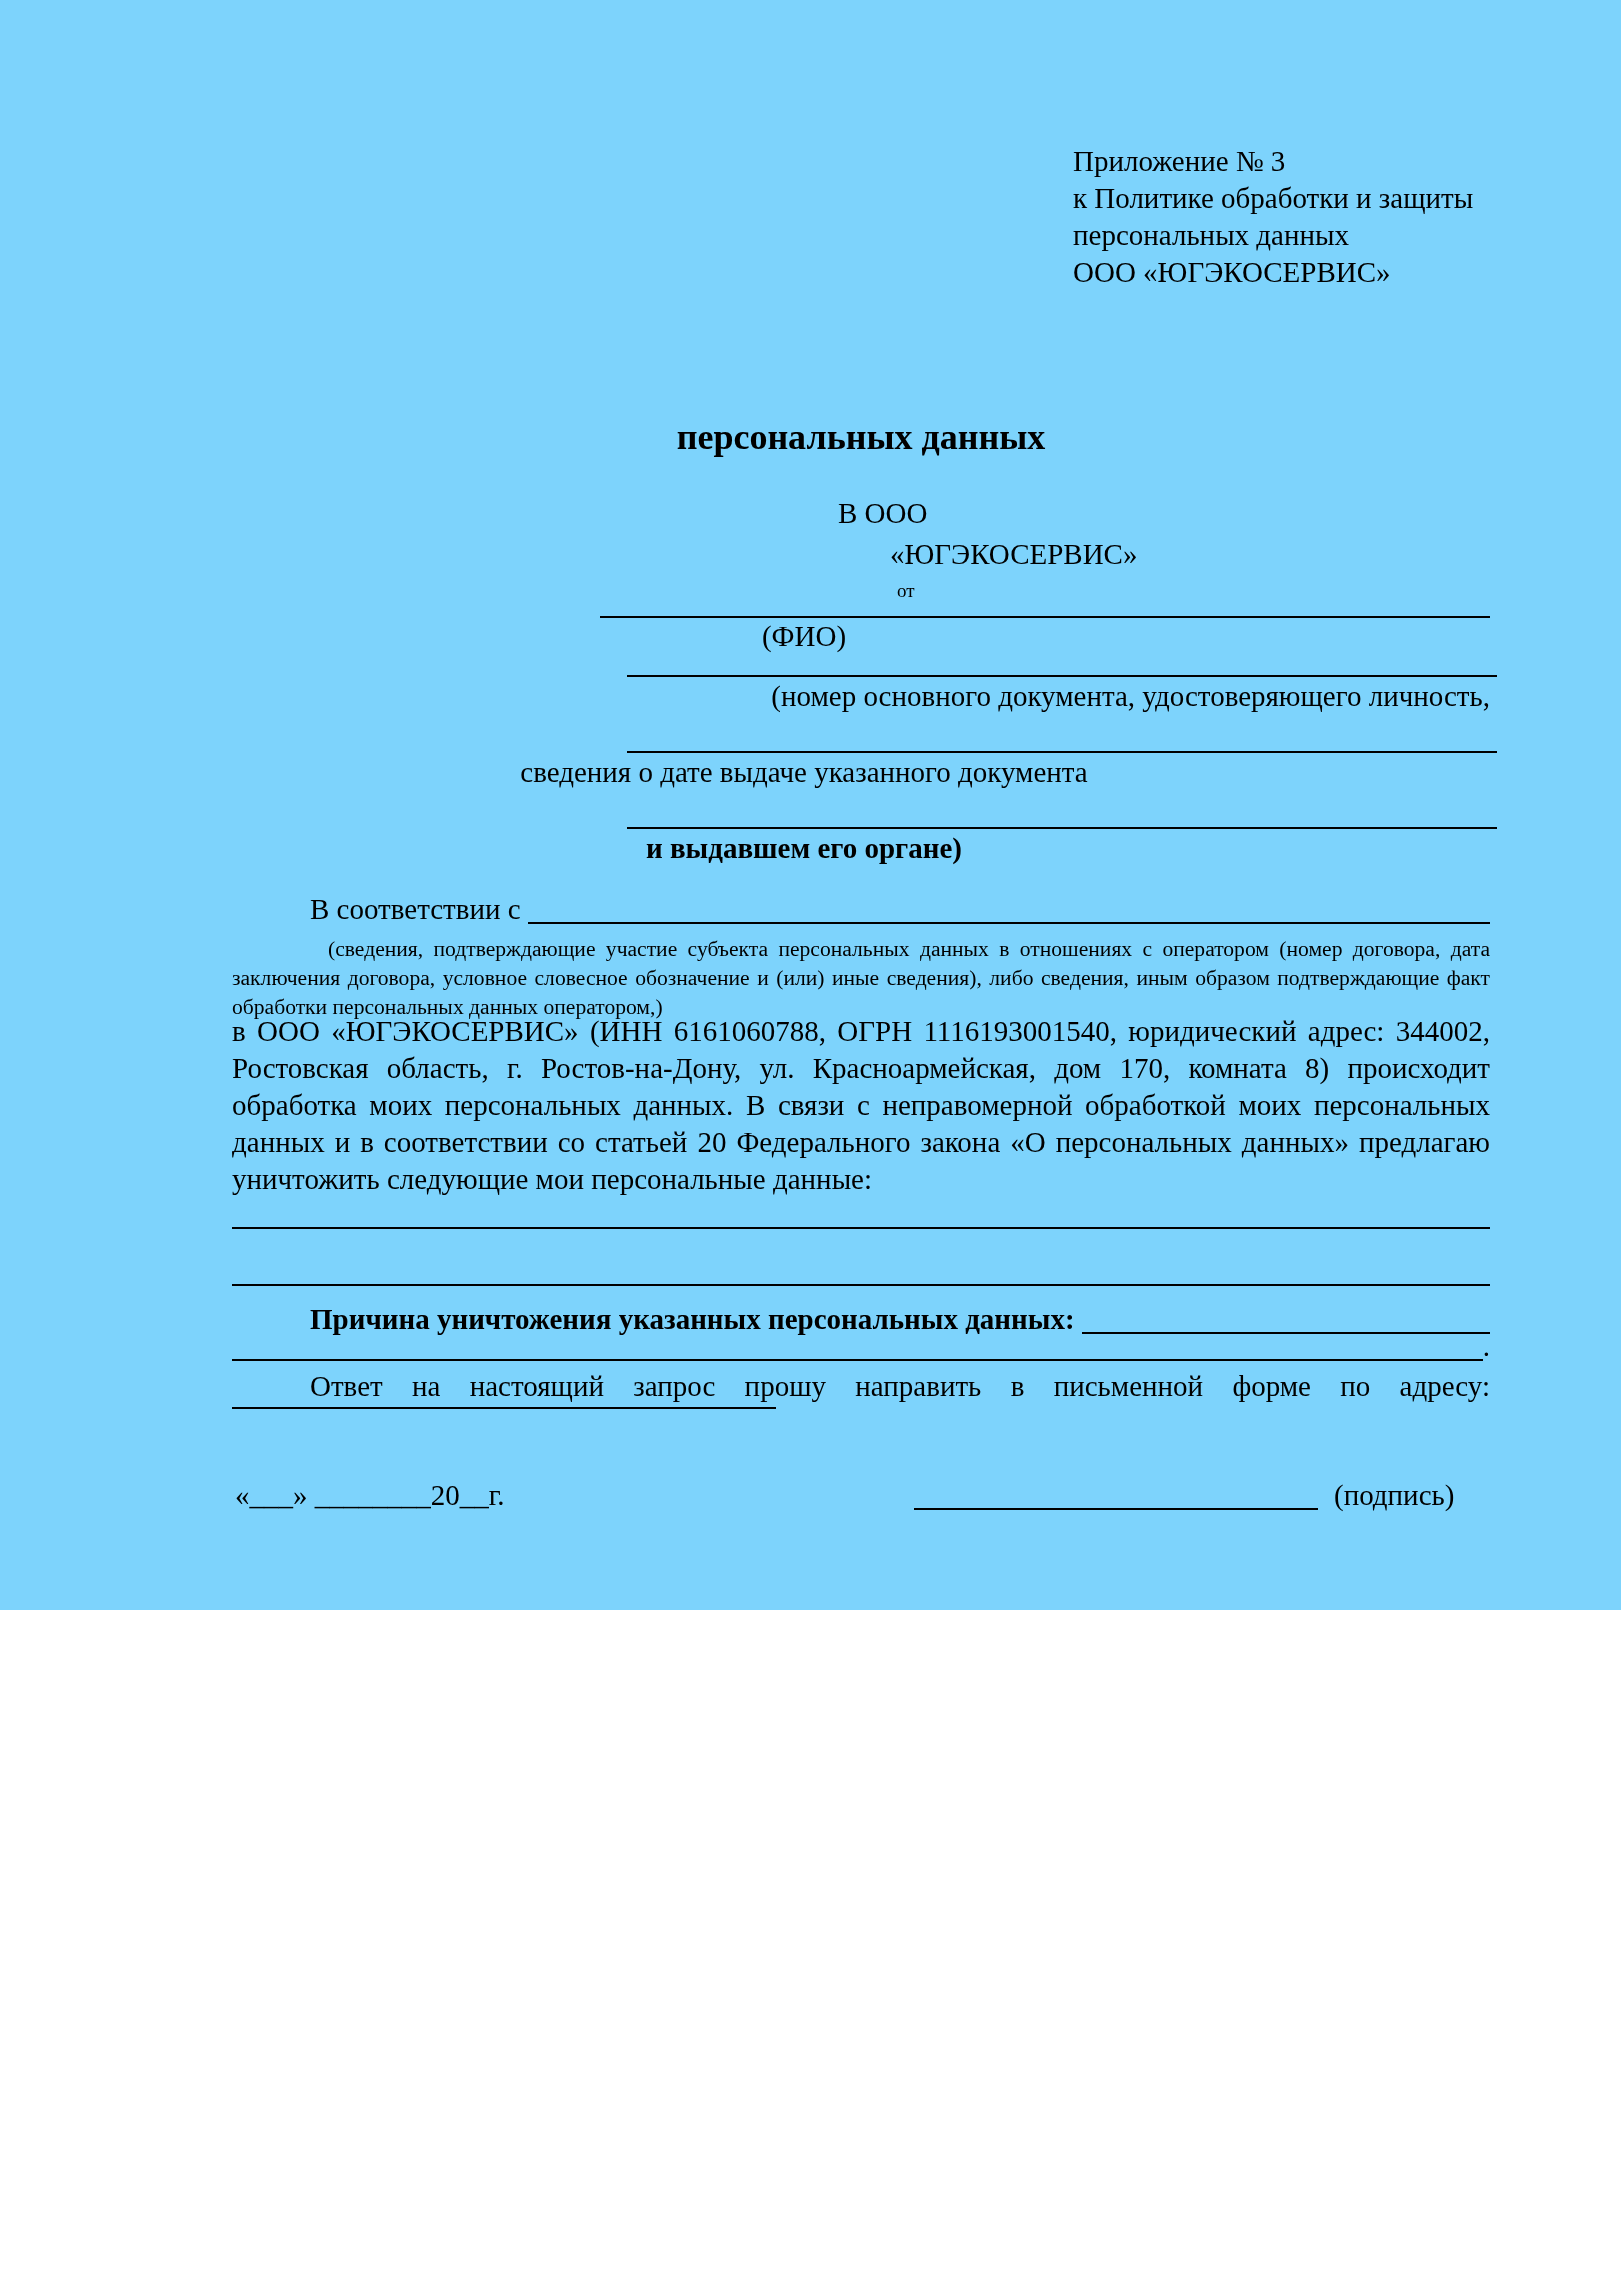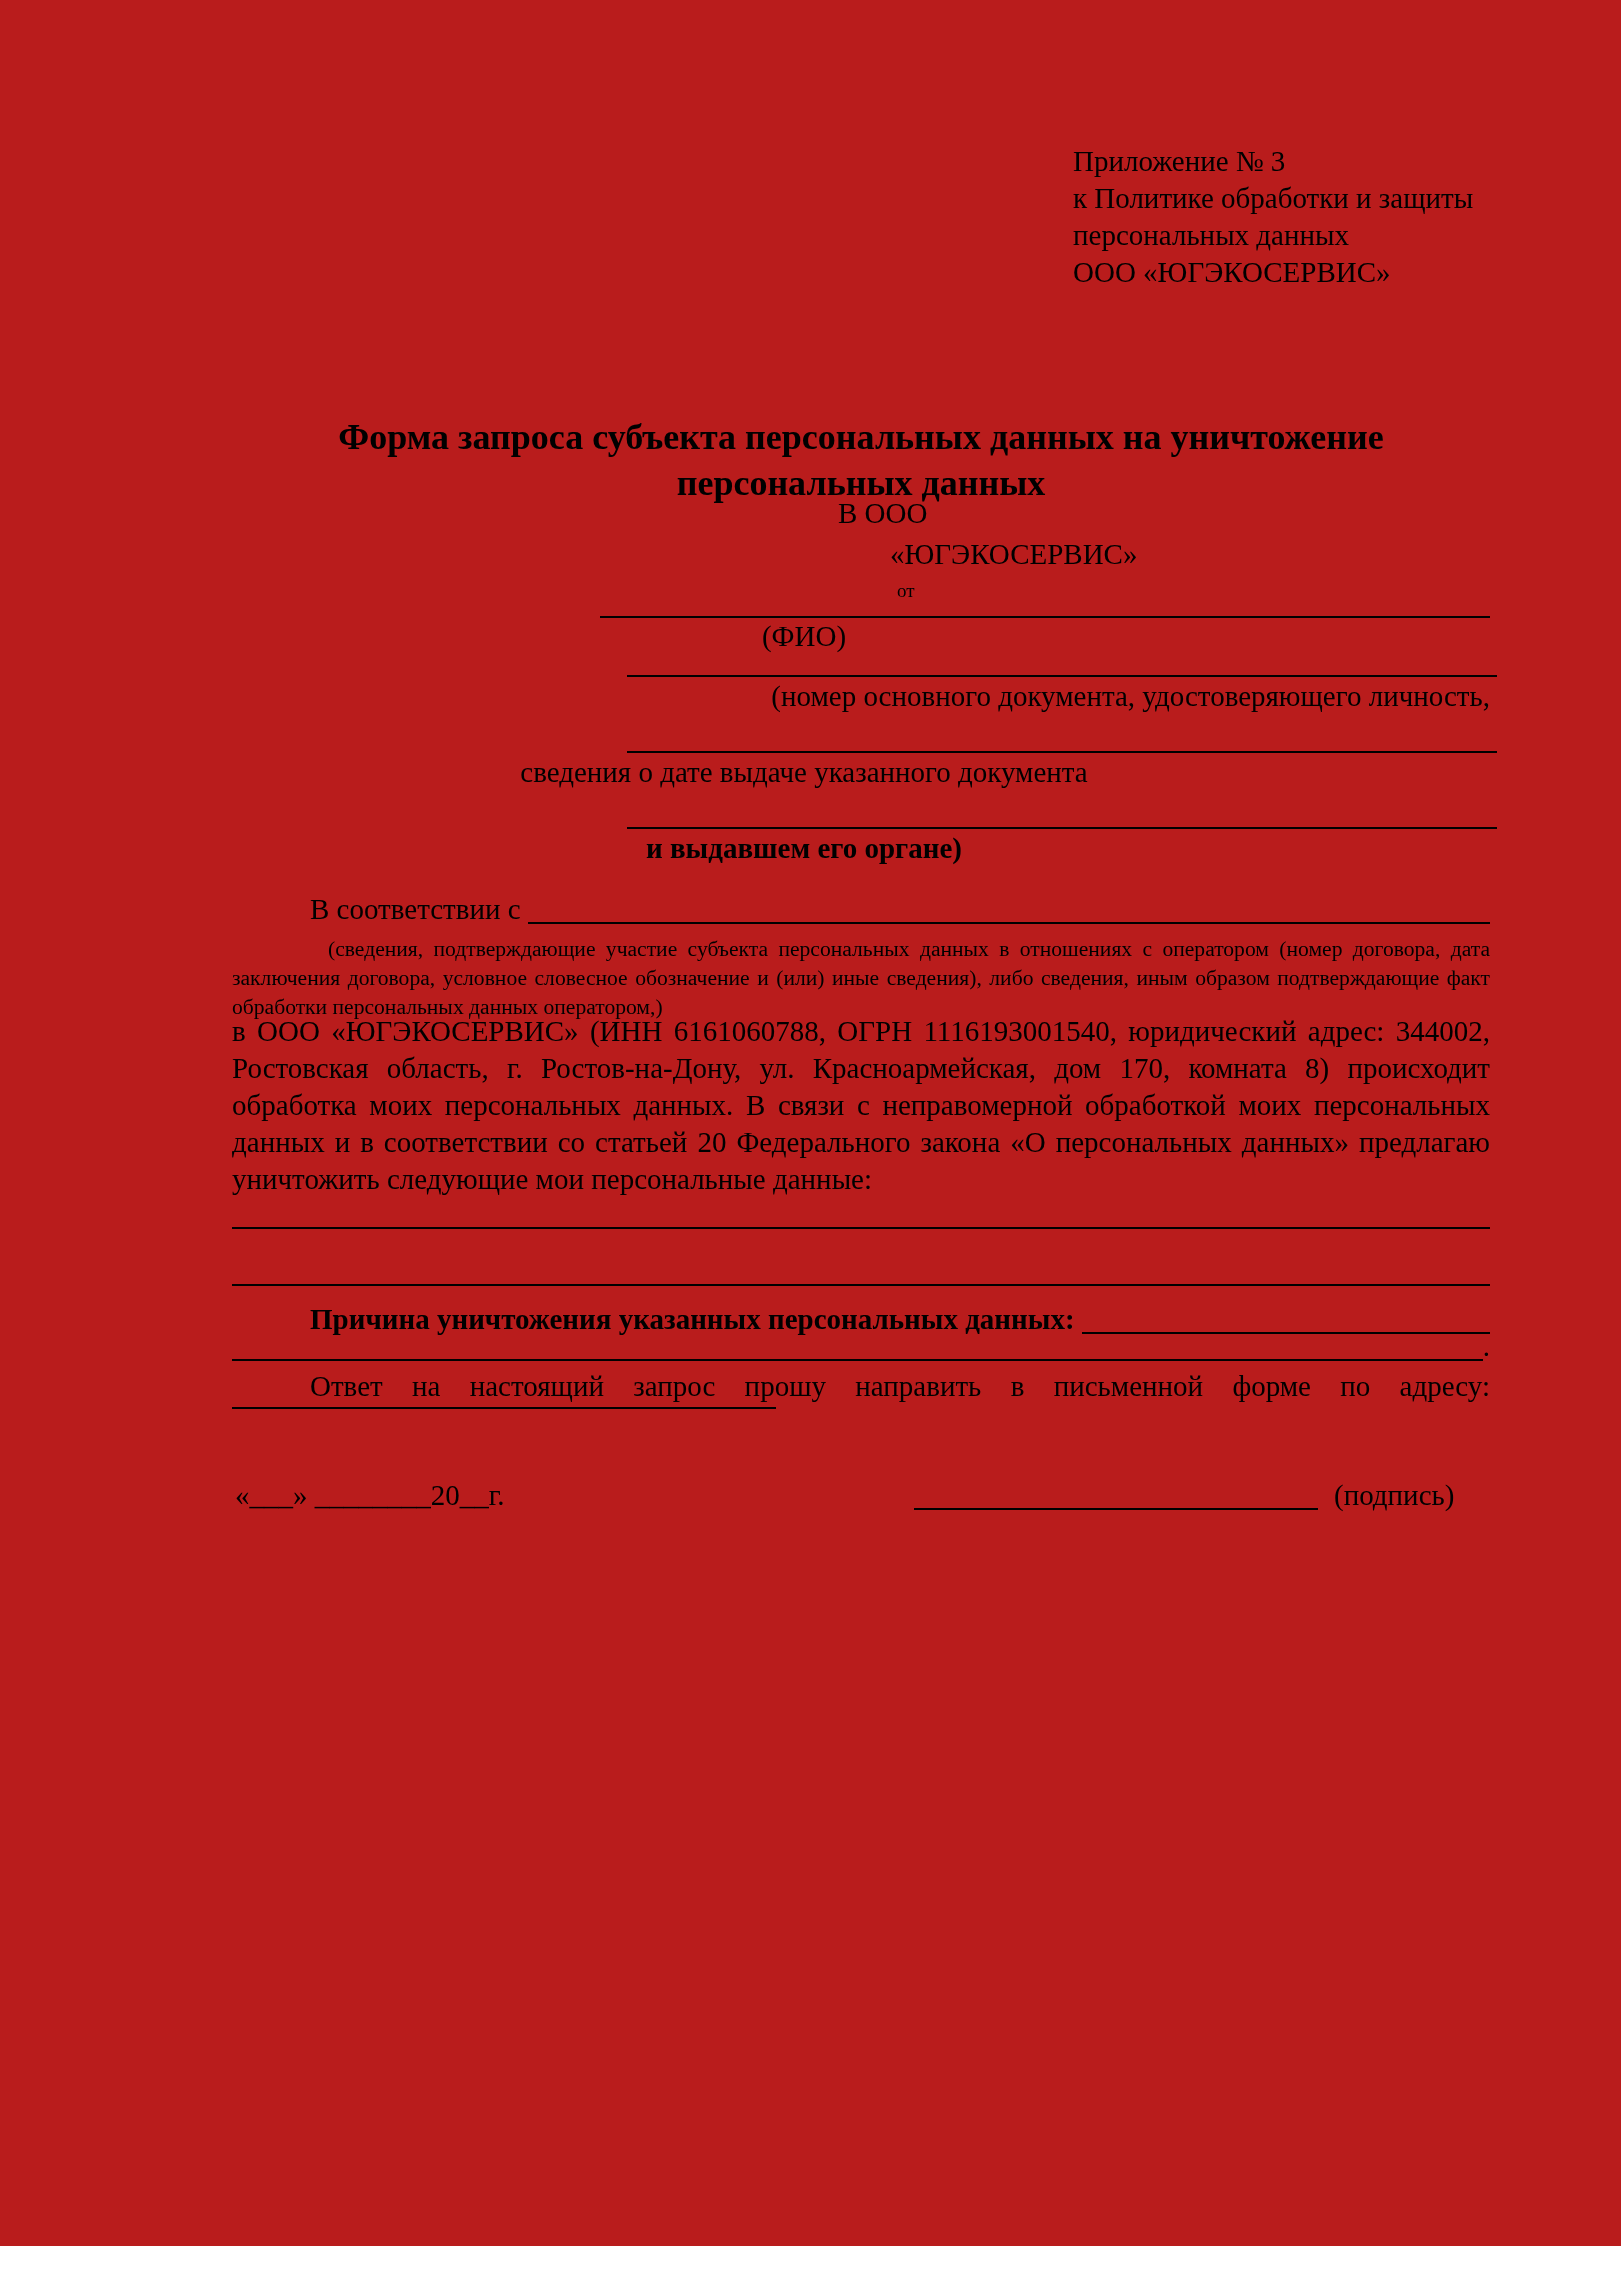--- a/index.html
+++ b/index.html
@@ -3,22 +3,22 @@
 <meta charset="utf-8">
 <style>
   html, body {
     margin: 0;
     padding: 0;
     background: #ffffff;
   }
   .page {
     position: relative;
     width: 1621px;
-    height: 2246px;
-    background: #b91c1c;
+    height: 1610px;
+    background: #7dd3fc;
     color: #000000;
     font-family: "Liberation Serif", "DejaVu Serif", serif;
     overflow: hidden;
   }
   
   .appendix {
     position: absolute;
     left: 1073px;
     top: 143px;
     font-size: 29px;
@@ -147,21 +147,20 @@
 <div class="page">
 
   <div class="appendix">
     <div>Приложение № 3</div>
     <div>к Политике обработки и защиты</div>
     <div>персональных данных</div>
     <div>ООО «ЮГЭКОСЕРВИС»</div>
   </div>
 
   <div class="title">
-    <div>Форма запроса субъекта персональных данных на уничтожение</div>
     <div>персональных данных</div>
   </div>
 
   <div class="addr-to">В ООО</div>
   <div class="addr-company">«ЮГЭКОСЕРВИС»</div>
   <div class="addr-from">от</div>
 
   <div class="rule rule-fio"></div>
   <div class="cap cap-fio">(ФИО)</div>
 

